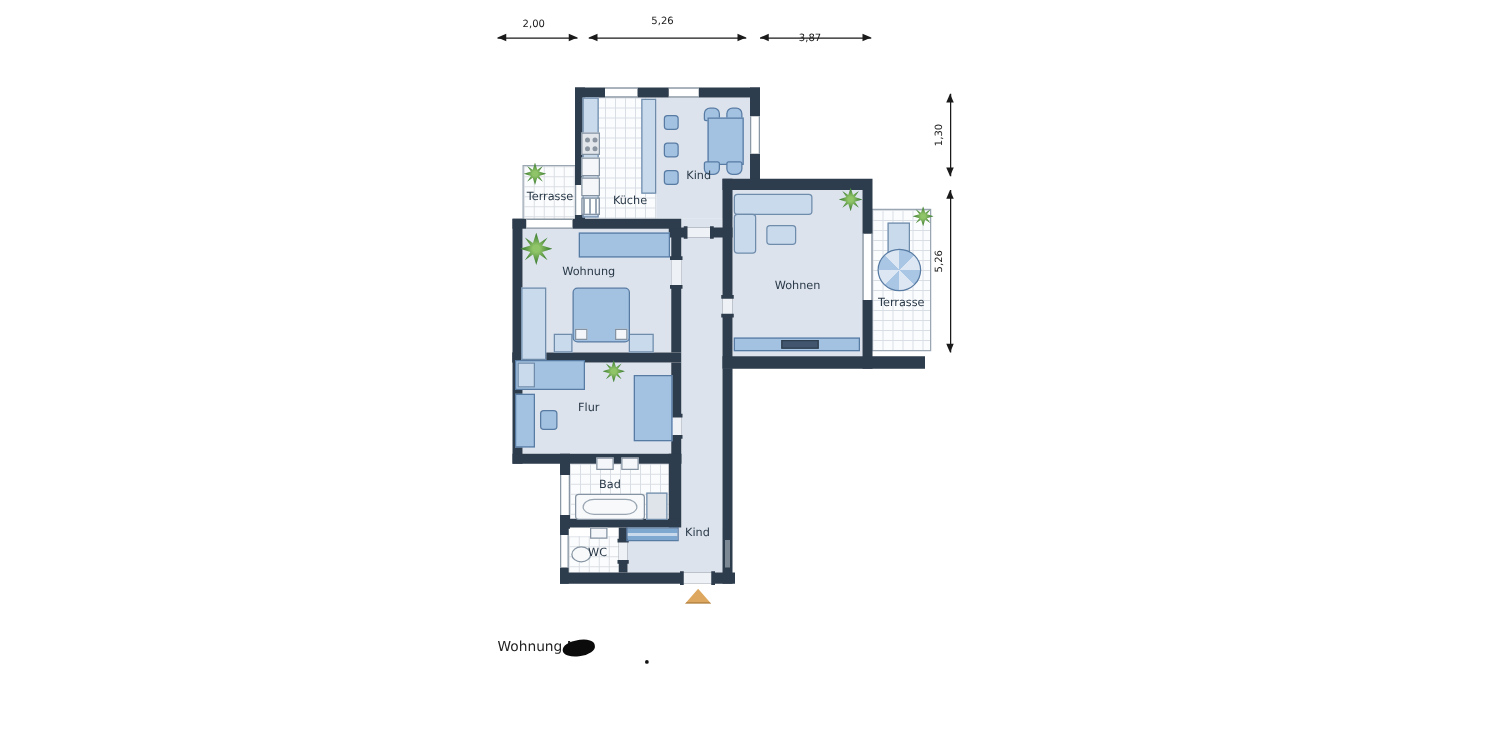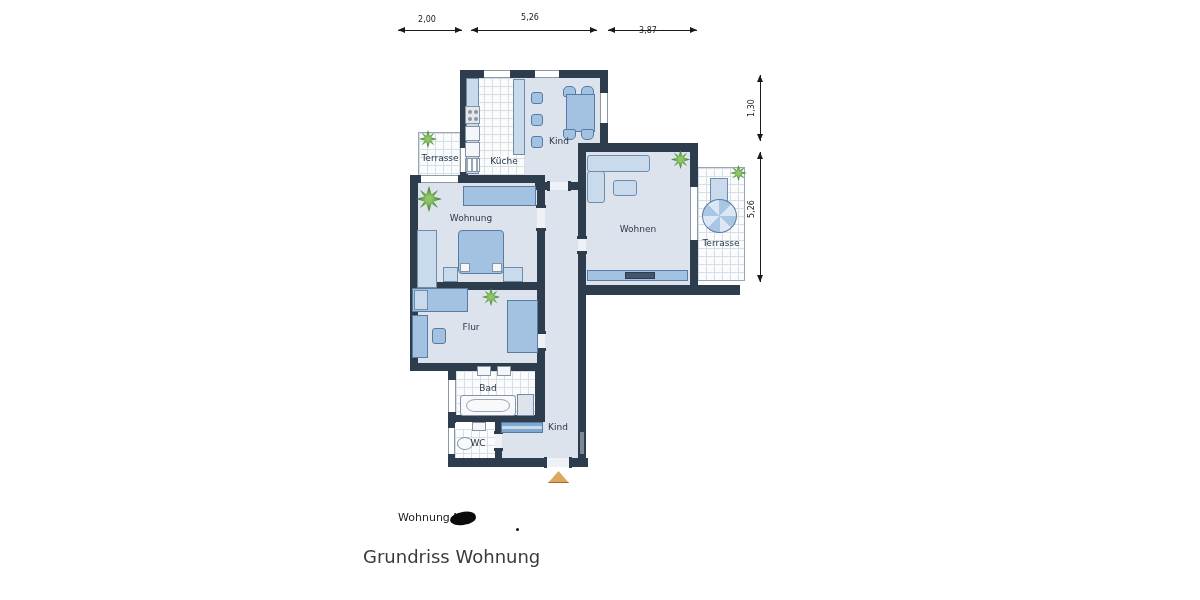--- a/index.html
+++ b/index.html
@@ -209,15 +209,14 @@
   <div class="rlabel" style="left:638px;top:229px;">Wohnen</div>
   <div class="rlabel" style="left:721px;top:243px;">Terrasse</div>
   <div class="rlabel" style="left:471px;top:327px;">Flur</div>
   <div class="rlabel" style="left:488px;top:388px;">Bad</div>
   <div class="rlabel" style="left:478px;top:443px;">WC</div>
   <div class="rlabel" style="left:558px;top:427px;">Kind</div>
 
   <div class="footer-small" style="left:398px;top:511px;">Wohnung Nr.</div>
   <div class="blob" style="left:450px;top:512px;width:26px;height:13px;"></div>
   <div class="dot" style="left:516px;top:528px;width:3px;height:3px;"></div>
-  <div class="footer-title" style="left:363px;top:546px;">Grundriss Wohnung</div>
 
 </div>
 
 </body></html>

